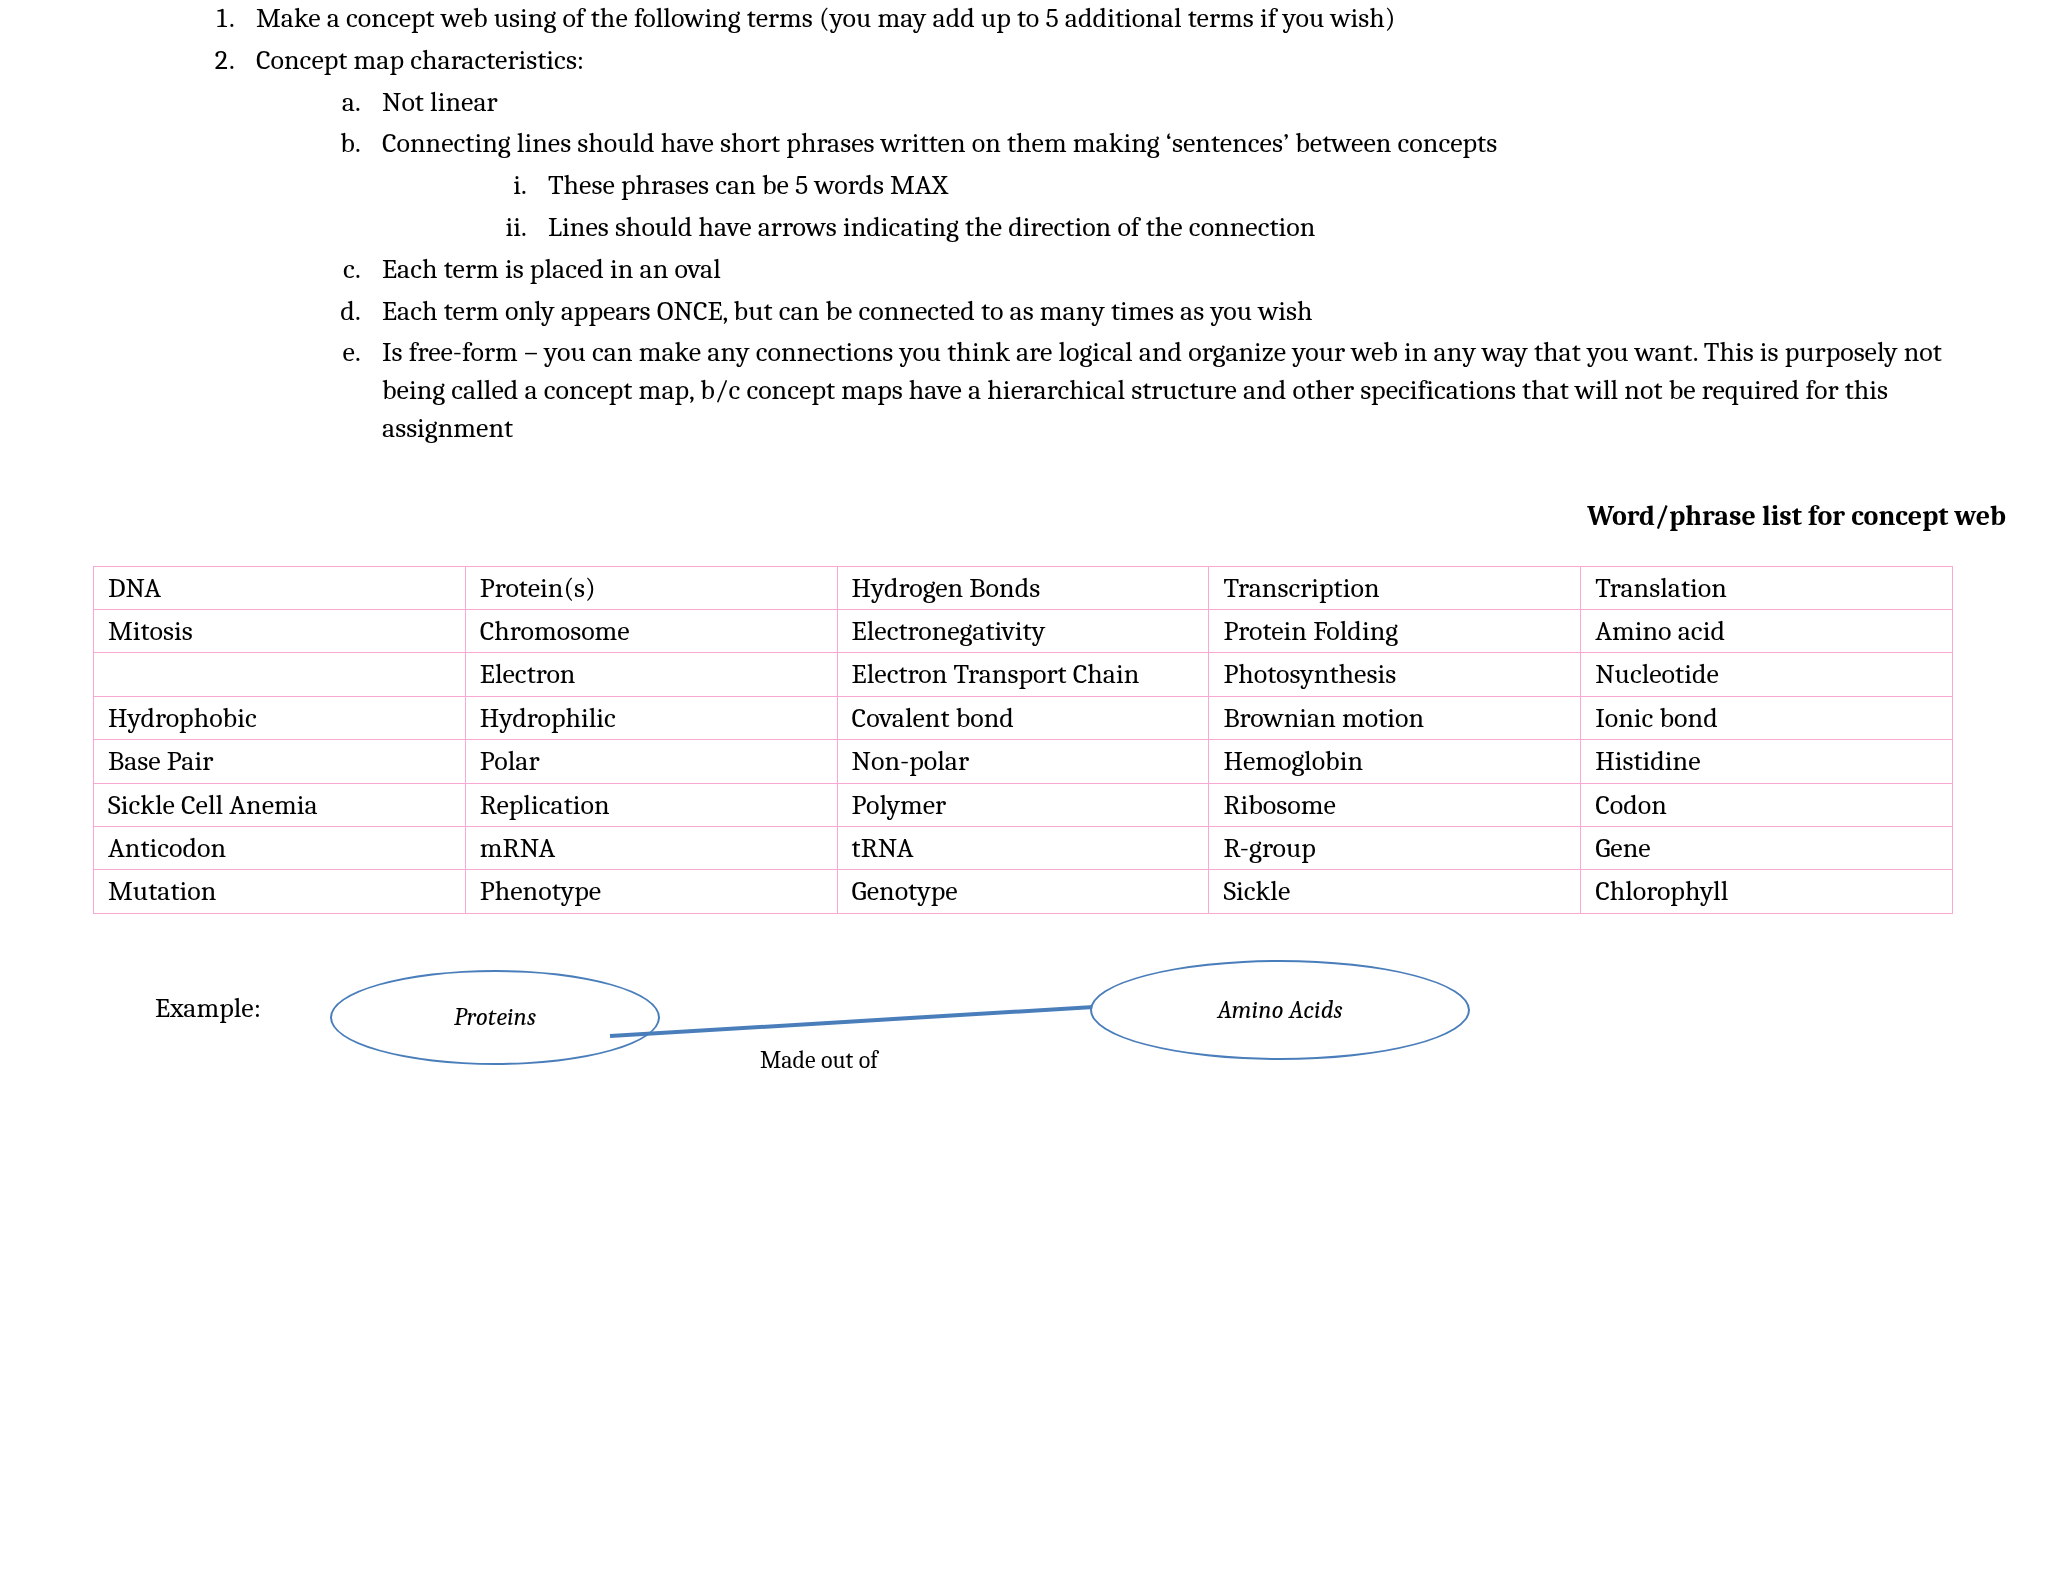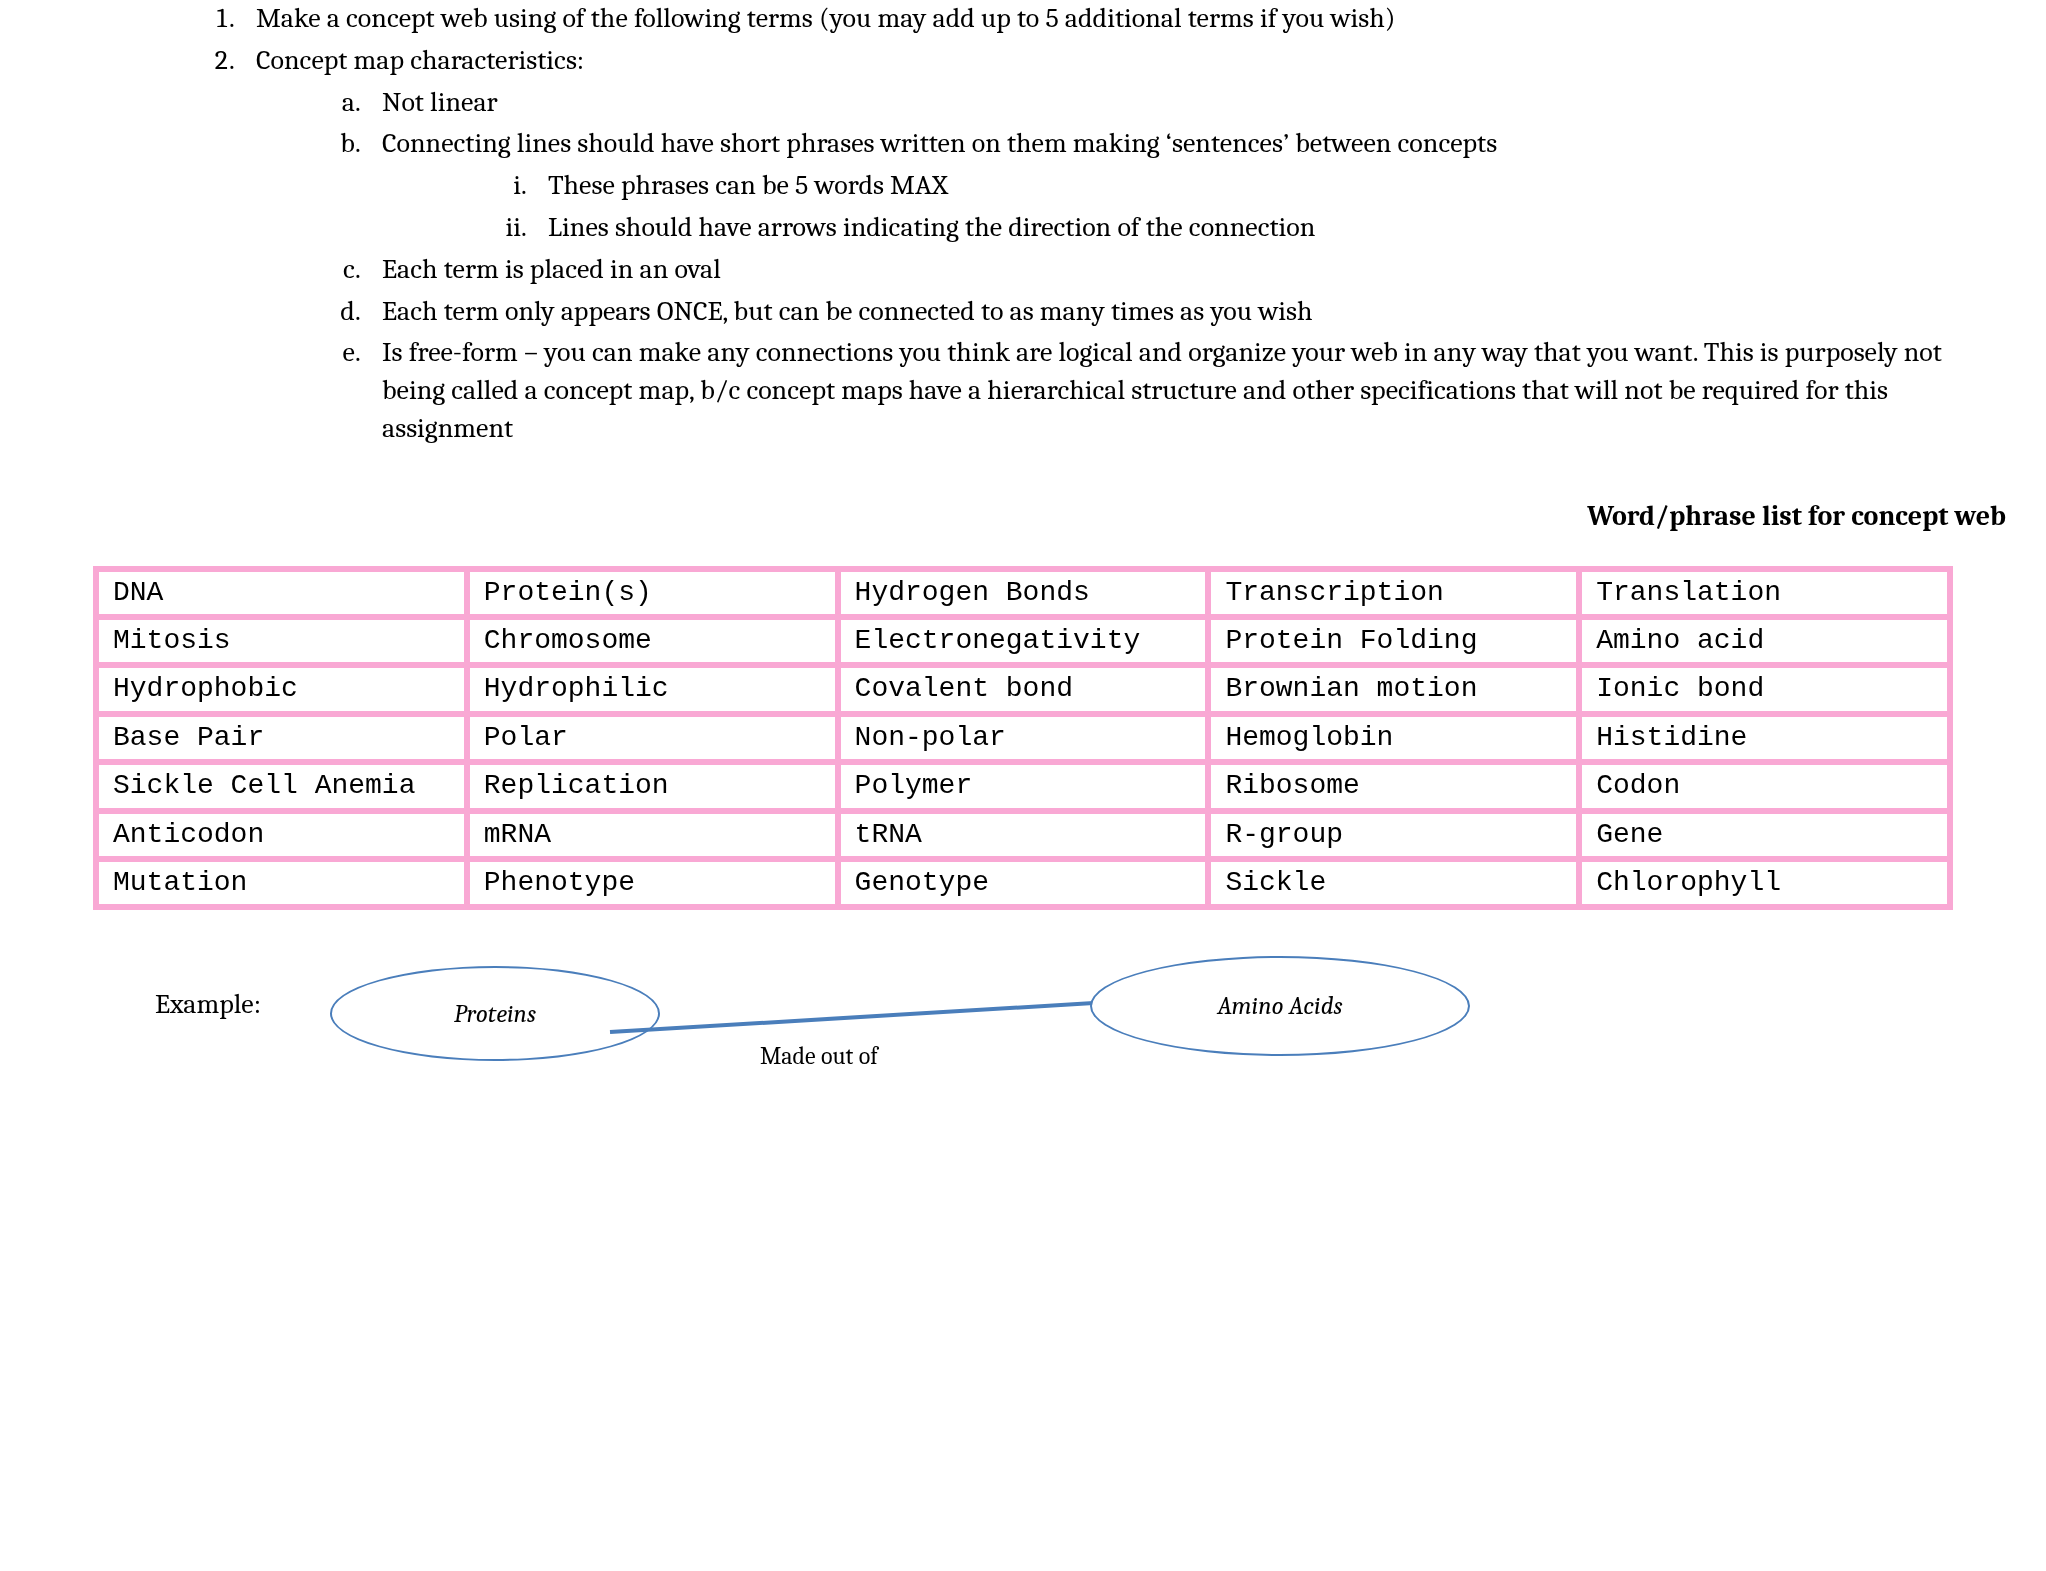--- a/index.html
+++ b/index.html
@@ -57,26 +57,25 @@
   }
 
   
   table.terms {
     border-collapse: collapse;
     width: 1860px;
     margin: 0 auto;
     table-layout: fixed;
   }
   table.terms td {
-    border: 6px solid #f9a8d4;
+    border: 1px solid #f9a8d4;
     padding: 3px 14px 3px 14px;
     vertical-align: top;
     font-size: 28px;
     line-height: 1.3;
-    font-family: Liberation Mono, monospace;
   }
 
   
   .example-row {
     position: relative;
     height: 200px;
     margin-top: 30px;
   }
   .example-label {
     position: absolute;
@@ -173,20 +172,27 @@
         <td>Translation</td>
       </tr>
       <tr>
         <td>Mitosis</td>
         <td>Chromosome</td>
         <td>Electronegativity</td>
         <td>Protein Folding</td>
         <td>Amino acid</td>
       </tr>
       <tr>
+        <td></td>
+        <td>Electron</td>
+        <td>Electron Transport Chain</td>
+        <td>Photosynthesis</td>
+        <td>Nucleotide</td>
+      </tr>
+      <tr>
         <td>Hydrophobic</td>
         <td>Hydrophilic</td>
         <td>Covalent bond</td>
         <td>Brownian motion</td>
         <td>Ionic bond</td>
       </tr>
       <tr>
         <td>Base Pair</td>
         <td>Polar</td>
         <td>Non-polar</td>

